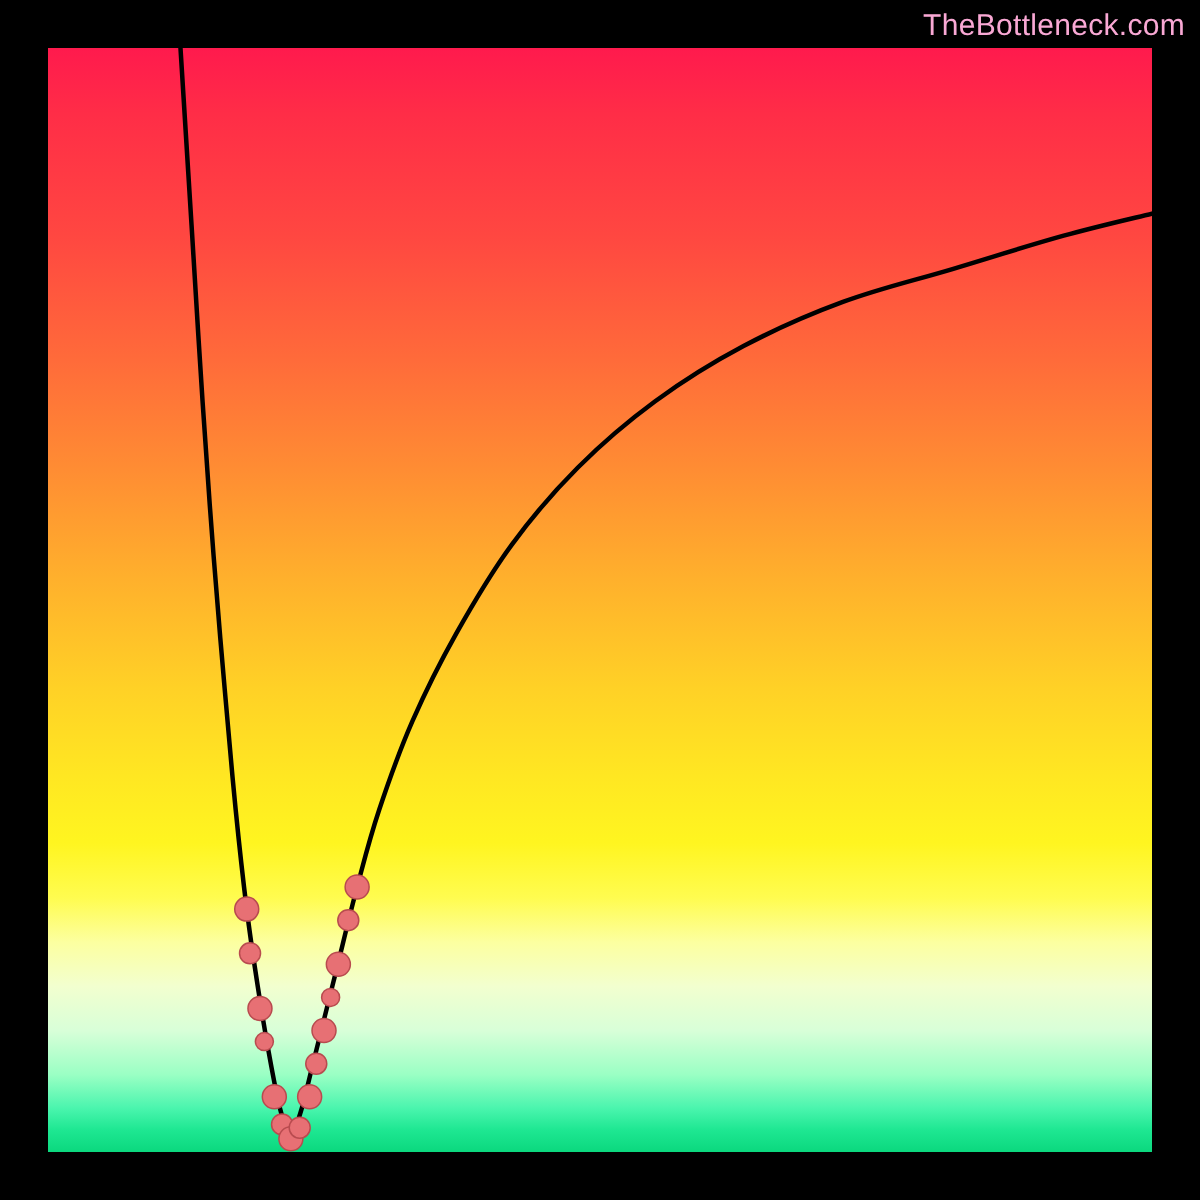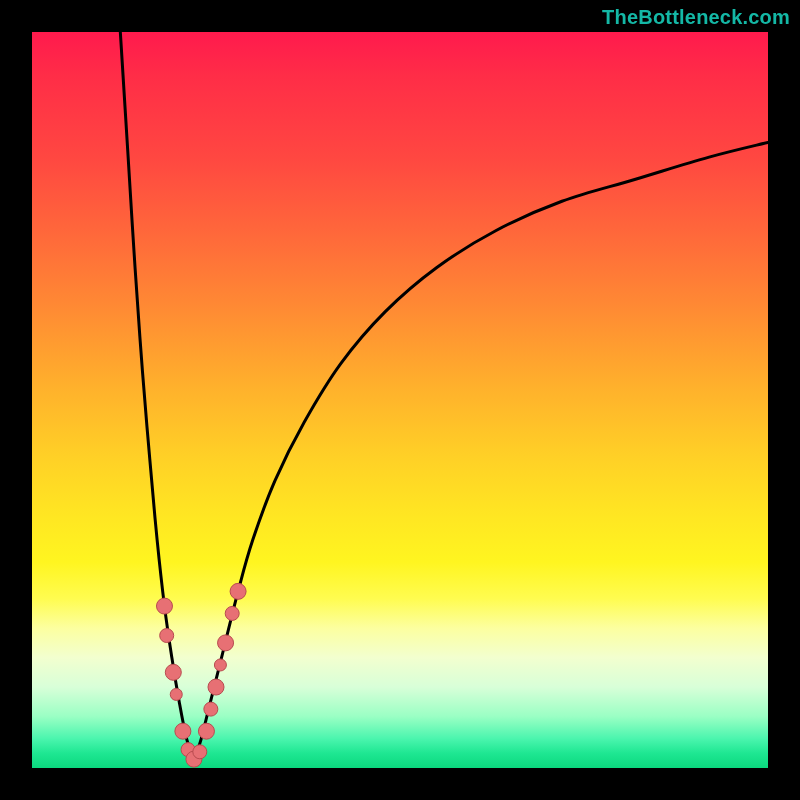--- a/index.html
+++ b/index.html
@@ -48,23 +48,23 @@
       #9affc4 93%,
       #4bf5ae 96%,
       #1ee792 98%,
       #0bd87e 100%
     );
   }
   .watermark {
     position: absolute;
     top: 6px;
     right: 10px;
-    color: #14b8a6;
+    color: #f9a8d4;
     font-size: 20px;
-    font-weight: 700;
+    font-weight: 400;
     letter-spacing: 0.2px;
     user-select: none;
   }
   svg.curve {
     position: absolute;
     inset: 0;
   }
   .dot {
     fill: #e77074;
     stroke: #b84b4f;

